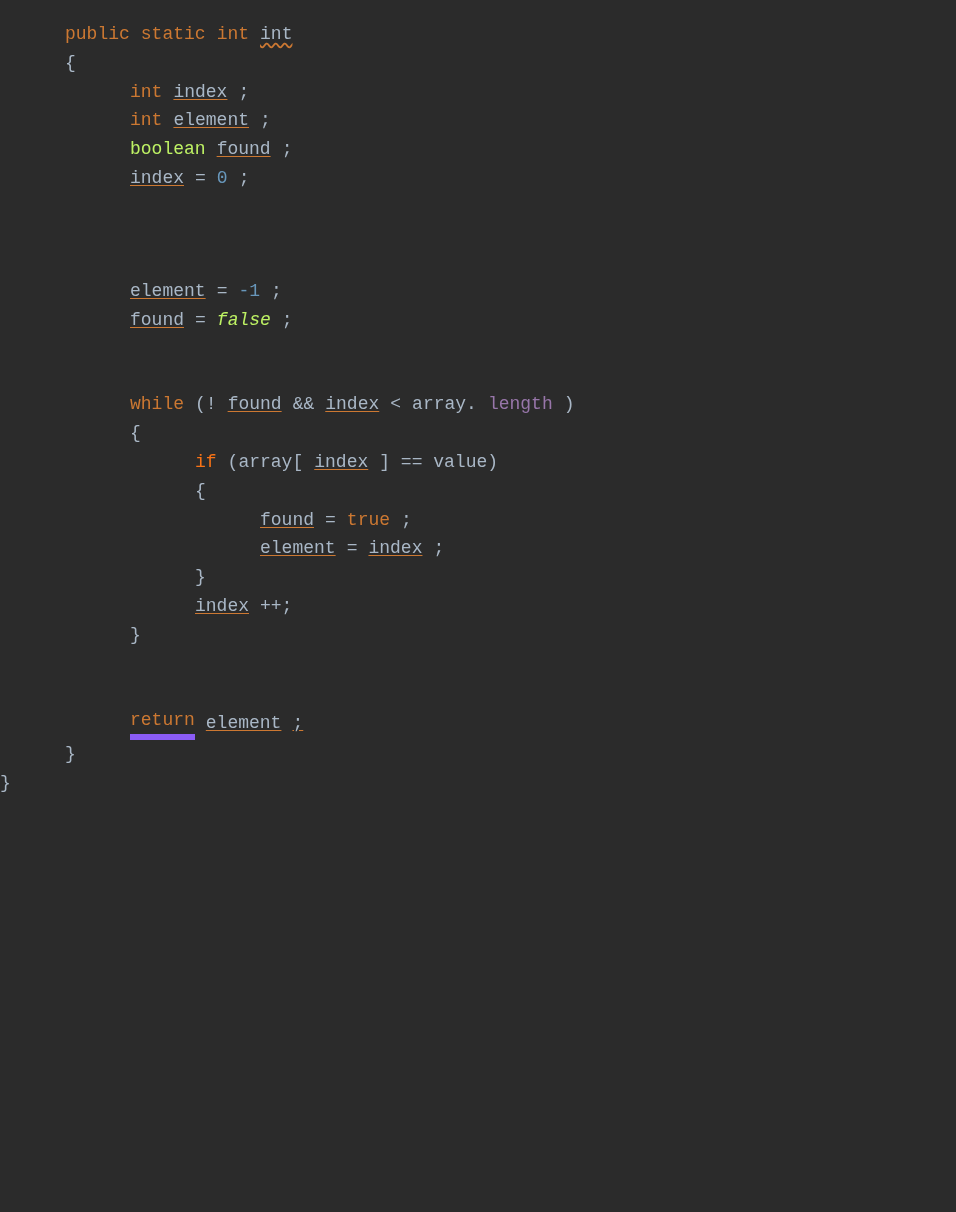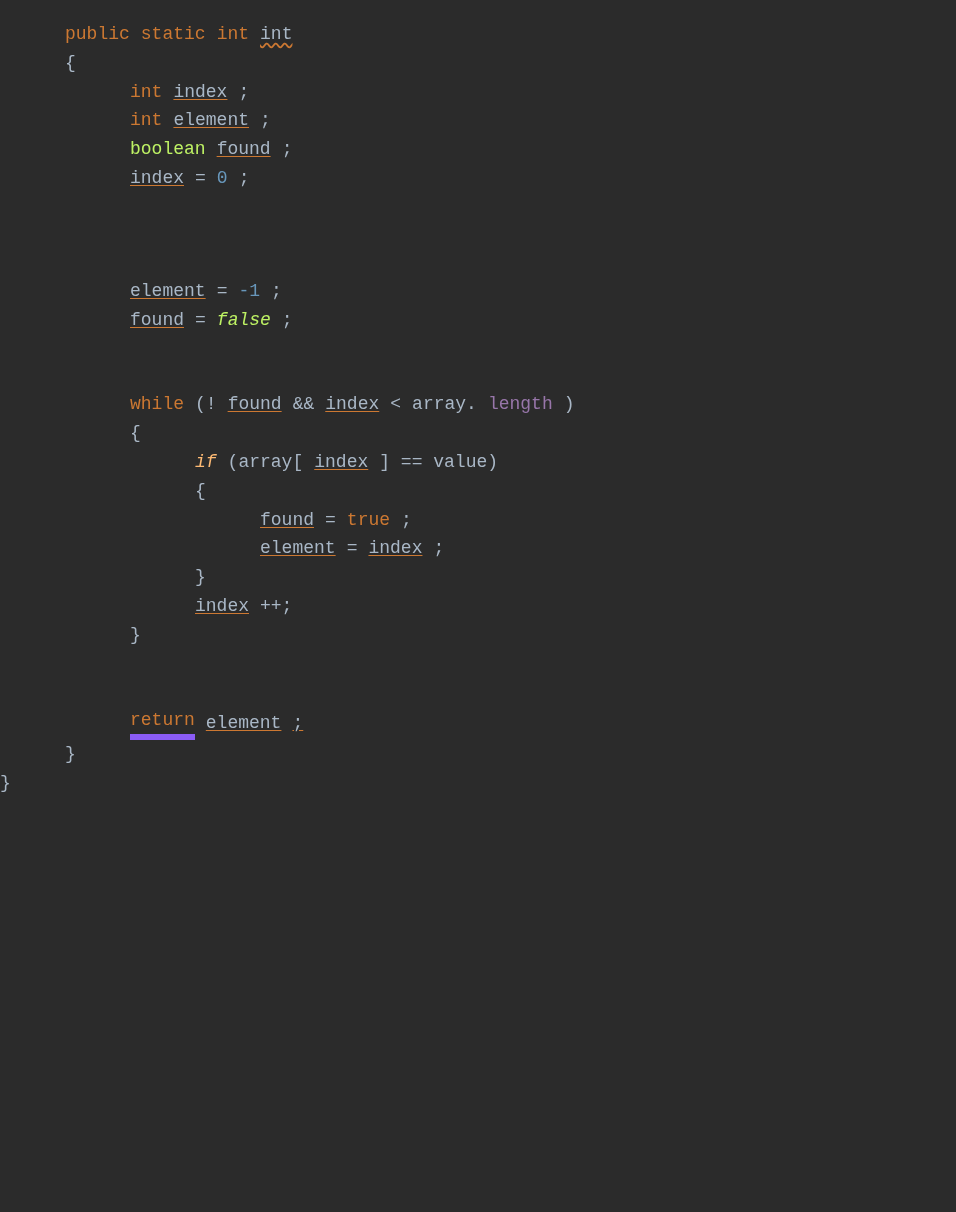--- a/index.html
+++ b/index.html
@@ -50,21 +50,21 @@
     .indent-3 {
       padding-left: 260px;
     }
 
     
     .kw-public { color: #cc7832; }
     .kw-static { color: #cc7832; }
     .kw-int { color: #cc7832; }
     .kw-boolean { color: #bef264; }
     .kw-while { color: #cc7832; }
-    .kw-if { color: #fdba74; font-style: italic; }
+    .kw-if { color: #f97316; }
 
     .var-name {
       color: #a9b7c6;
       text-decoration: underline;
       text-decoration-color: #cc7832;
       text-decoration-style: solid;
       text-underline-offset: 2px;
     }
 
     .number { color: #6897bb; }

